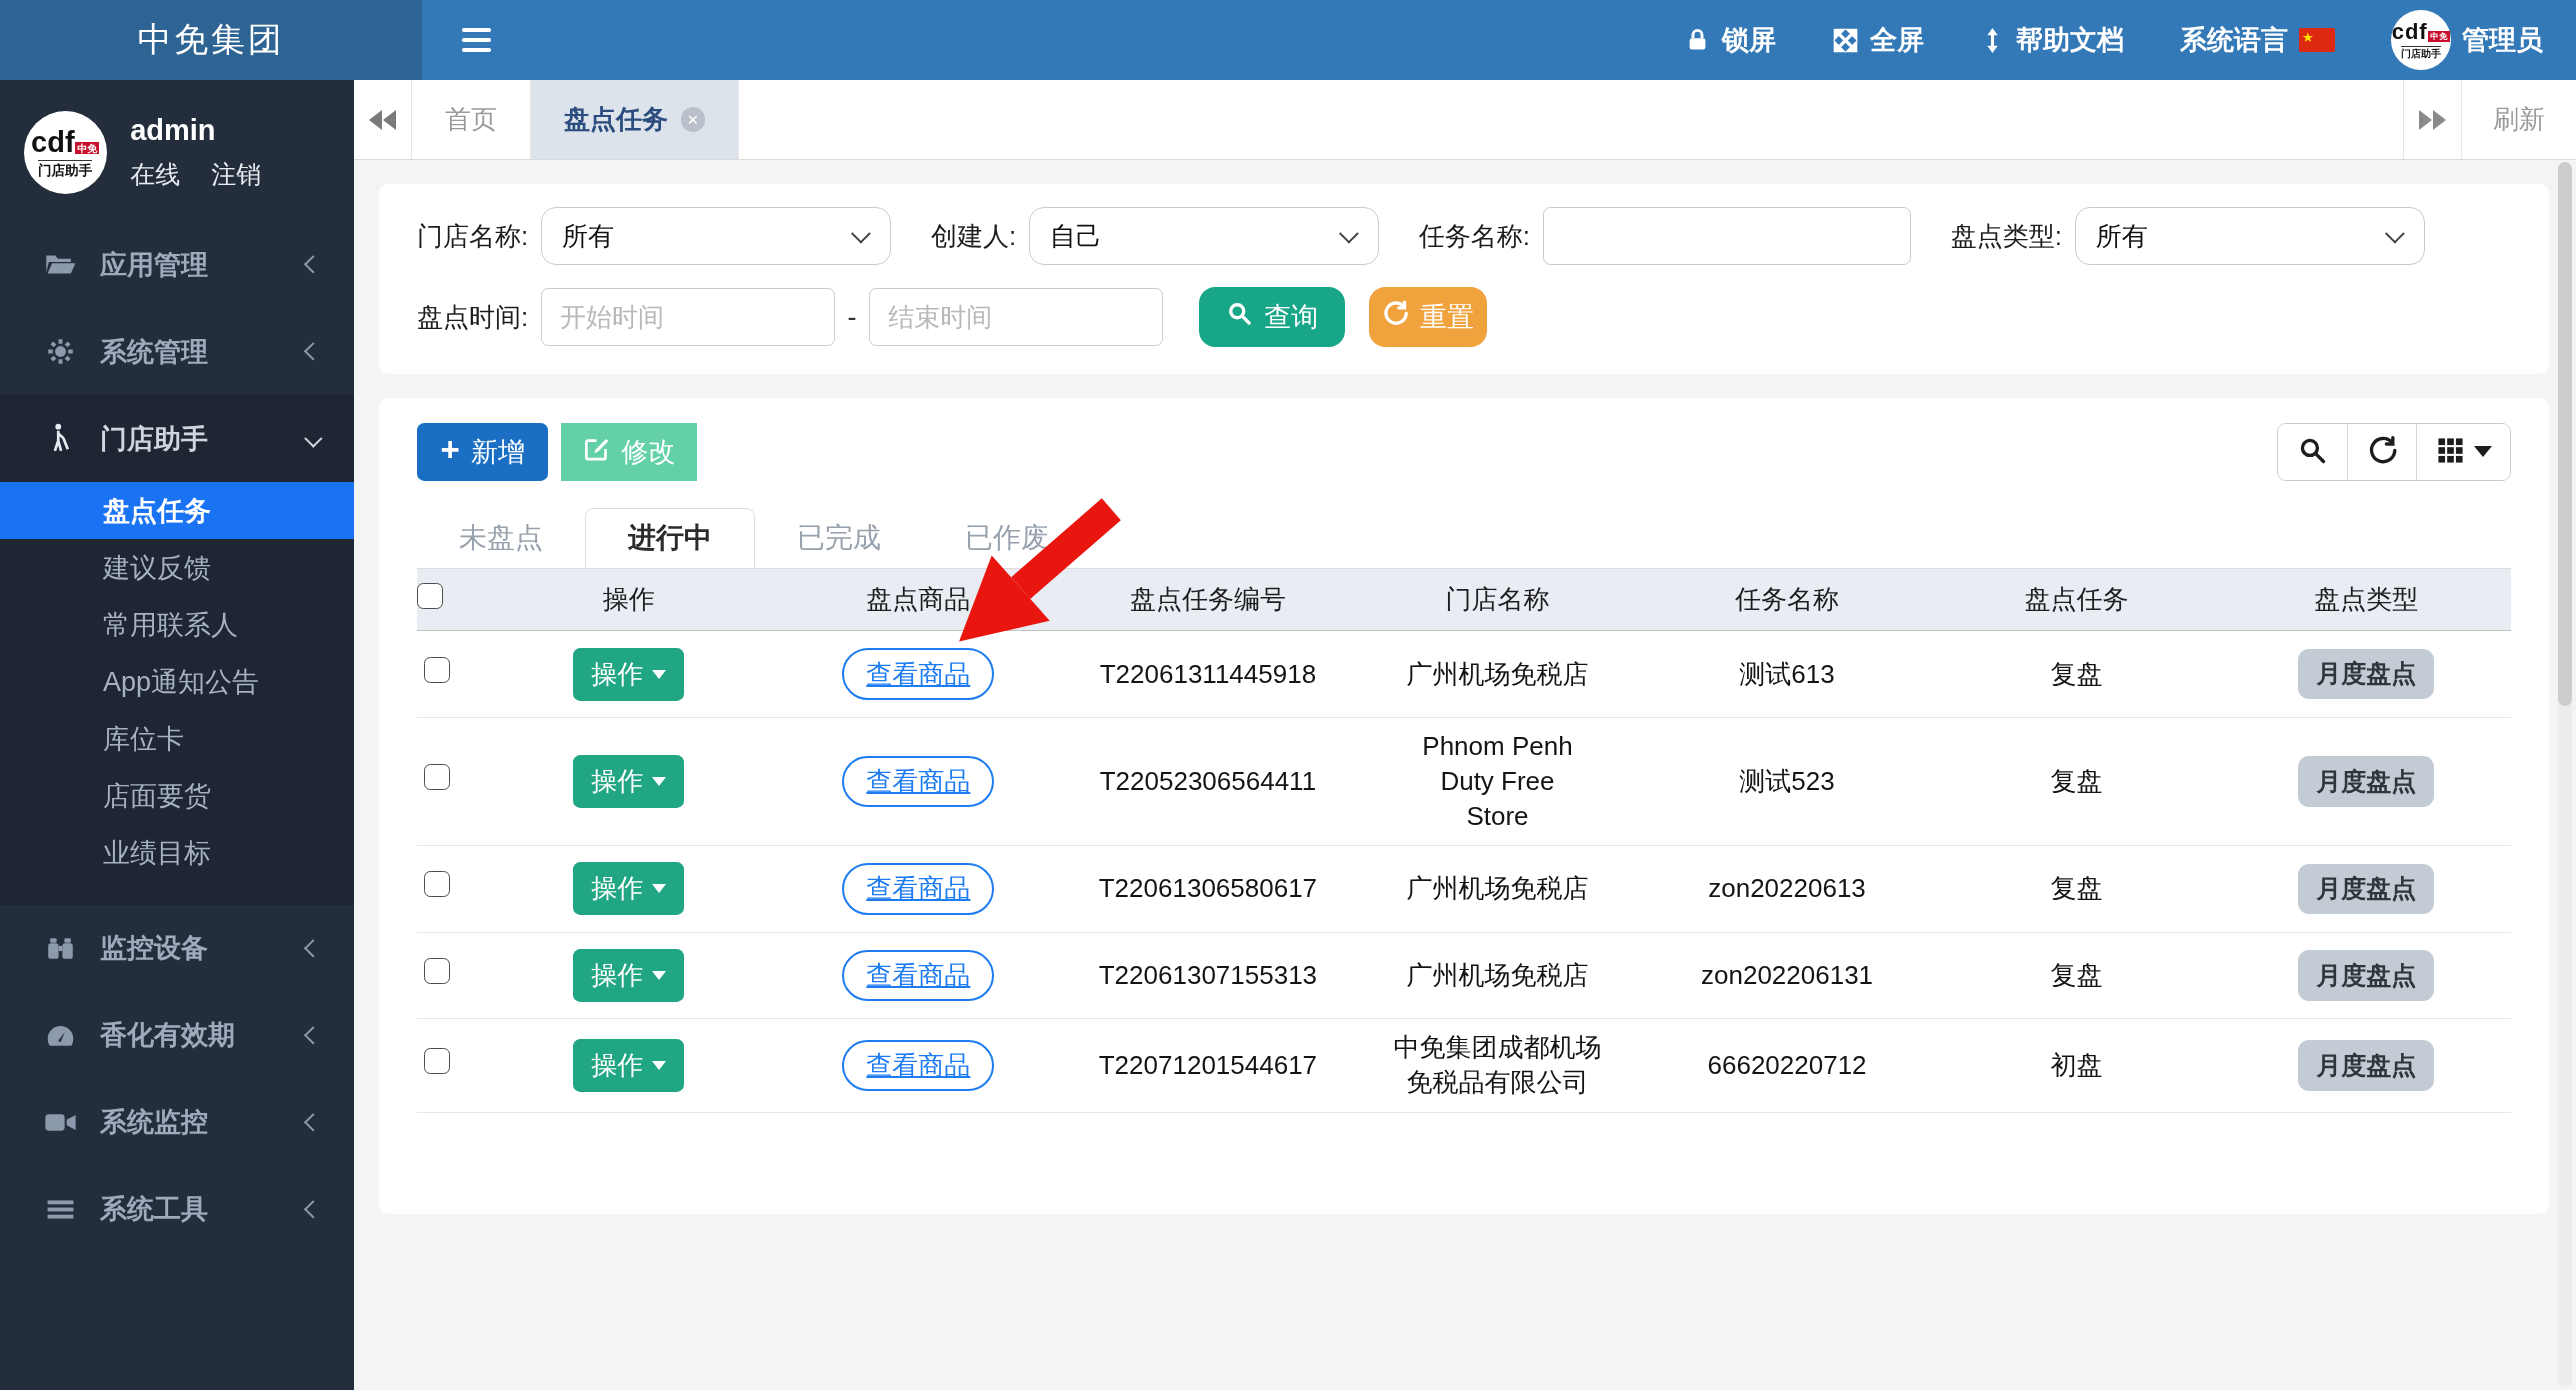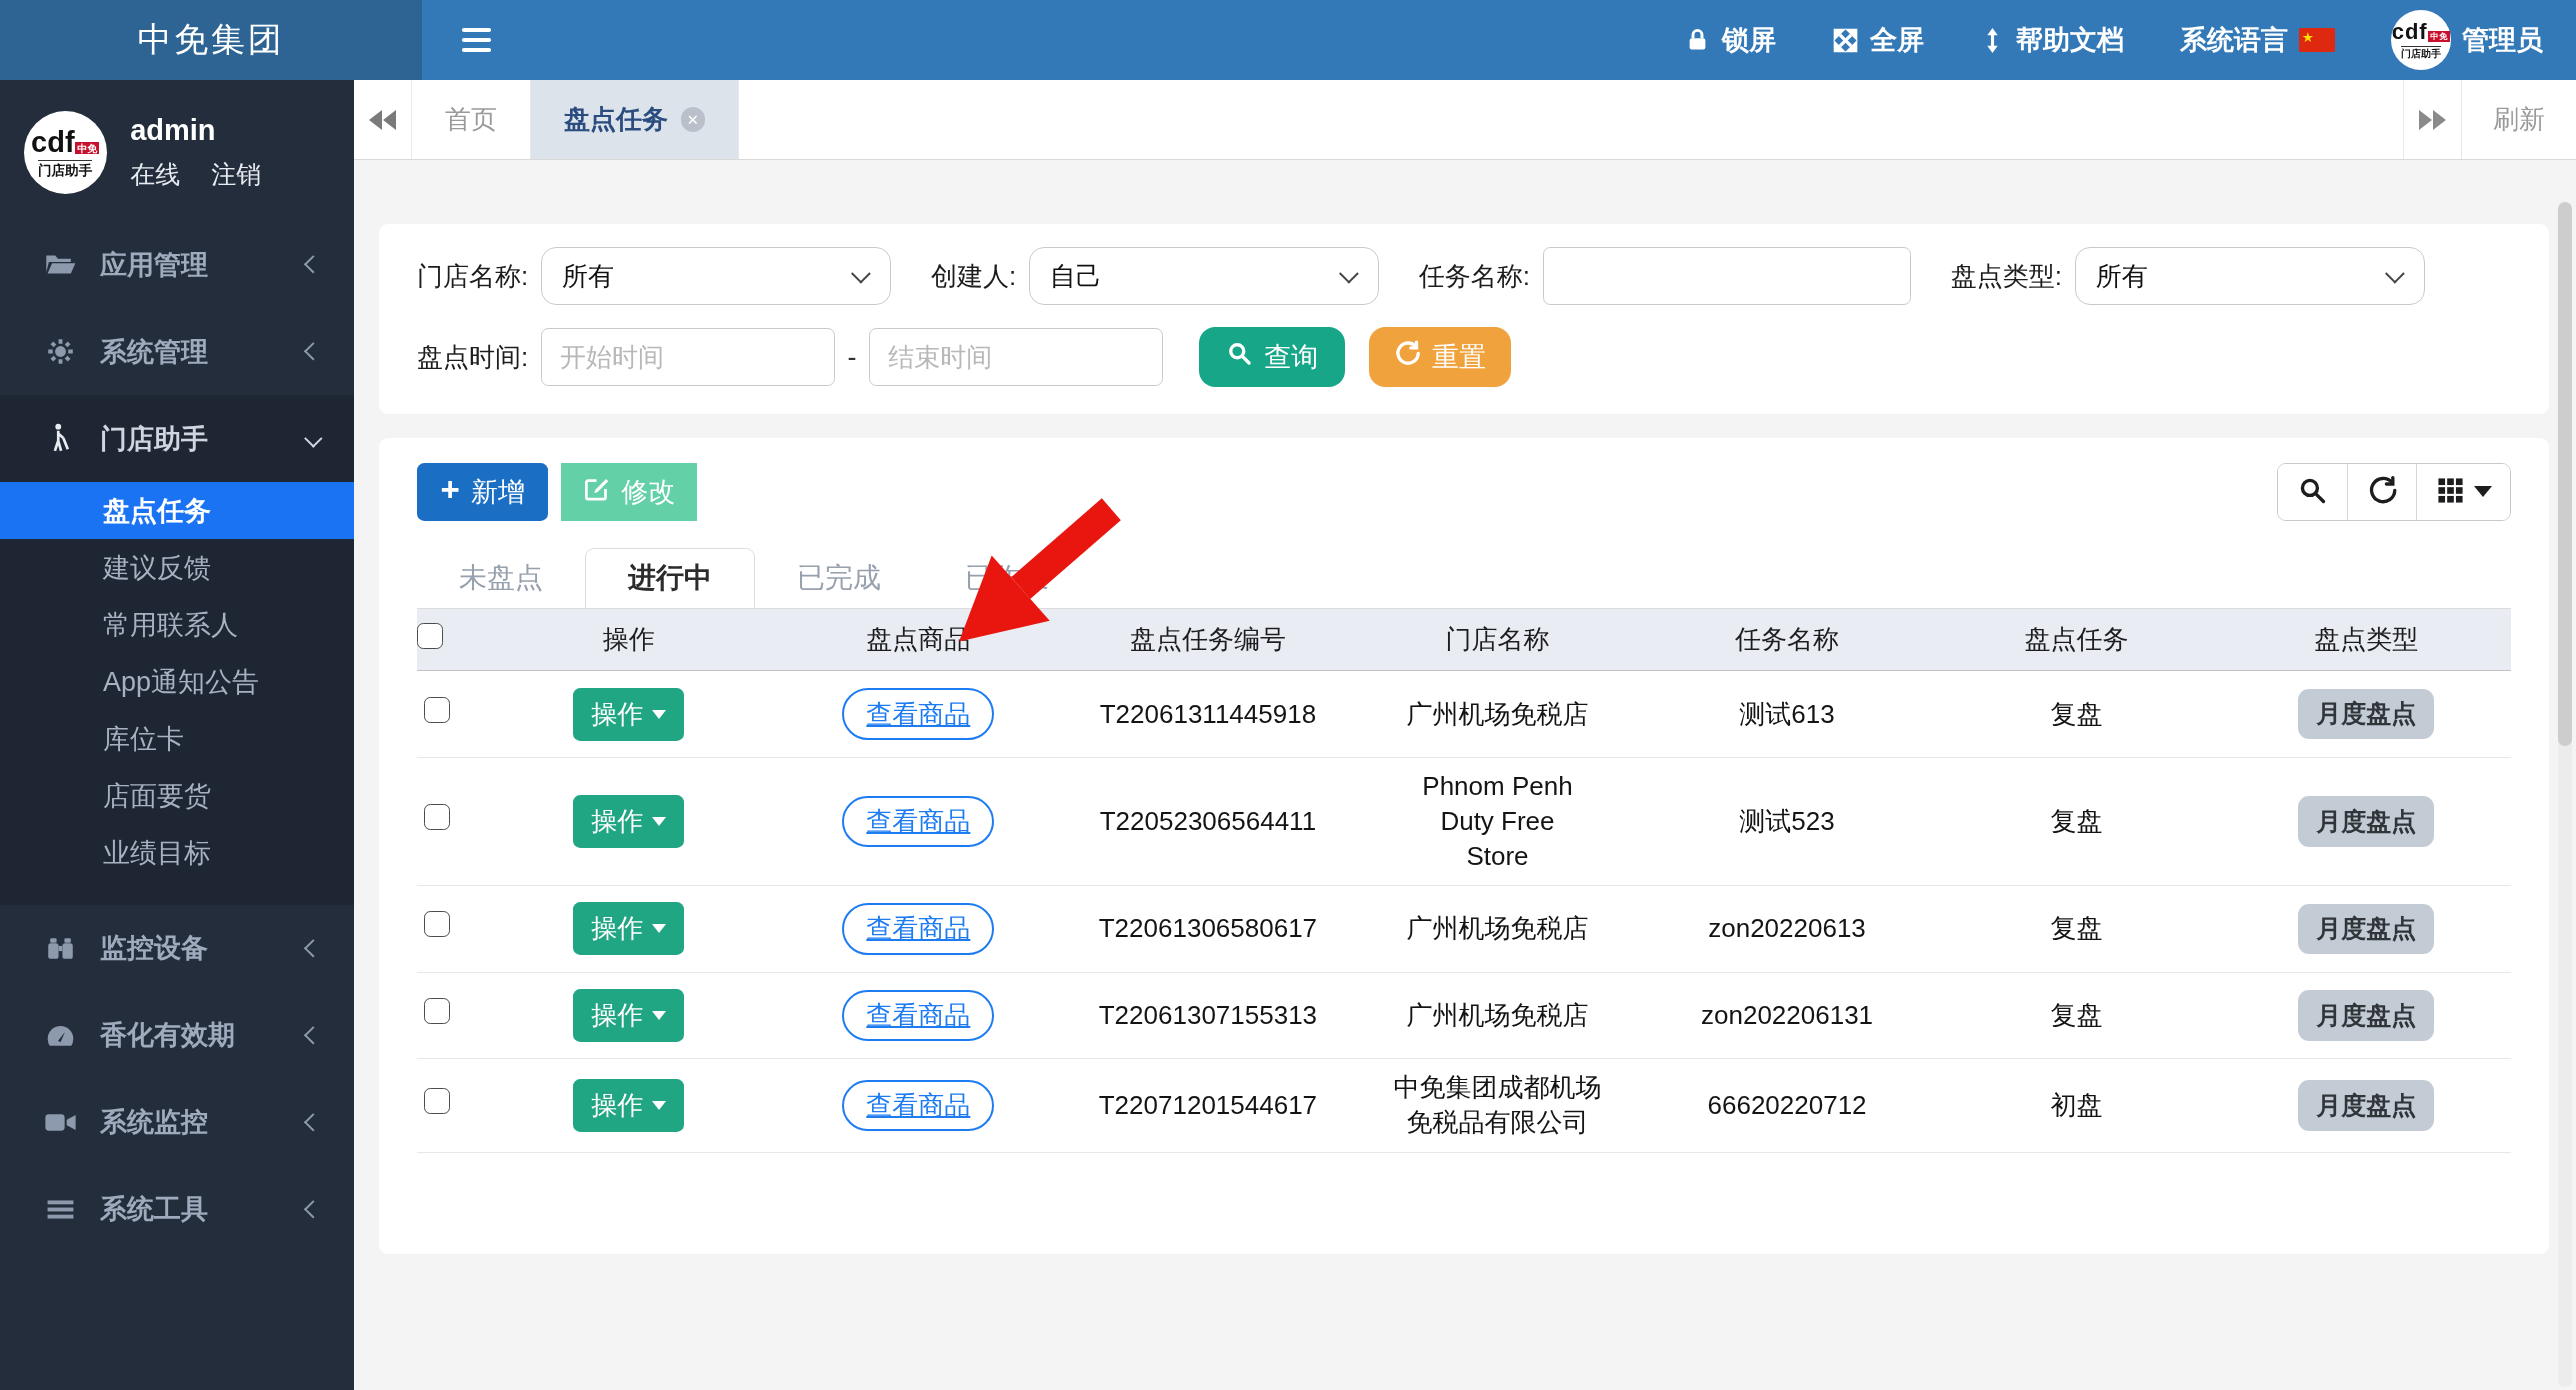--- a/index.html
+++ b/index.html
@@ -42,21 +42,21 @@
   .nav-parent .nlabel { flex:1; margin-left:22px; font-weight:600; color:#9fabbd; }
   .expanded-group { background:#1d2632; padding-bottom:23.6px; }
   .expanded-group .nav-parent .nlabel { color:#cfd6e0; }
   .submenu-item { height:57px; display:flex; align-items:center; padding-left:103px; font-size:27px; color:#a7b1c2; cursor:pointer; }
   .submenu-item.active { background:#1973f2; color:#fff; font-weight:700; }
   .chev { display:inline-block; width:12.7px; height:12.7px; border-right:2.7px solid #8d99ac; border-bottom:2.7px solid #8d99ac; }
   .chev.left { transform:rotate(135deg); }
   .chev.down { transform:rotate(45deg); border-color:#cfd6e0; }
 
   
-  .content { flex:1; display:flex; flex-direction:column; position:relative;gap:40px; }
+  .content { flex:1; display:flex; flex-direction:column; position:relative; }
 
   .tabstrip { height:80px; background:#fff; border-bottom:0.9px solid #d9d9d9; display:flex; align-items:stretch; }
   .ts-btn { width:58px; display:flex; align-items:center; justify-content:center; gap:1.8px; border-right:0.9px solid #e8e8e8; cursor:pointer; }
   .ts-btn.right { border-right:none; border-left:0.9px solid #e8e8e8; }
   .tri { width:0; height:0; border-top:10px solid transparent; border-bottom:10px solid transparent; }
   .tri.l { border-right:13.6px solid #7a7a7a; }
   .tri.r { border-left:13.6px solid #8a8a8a; }
   .ts-tab { display:flex; align-items:center; padding:0 33px; font-size:26px; color:#9a9a9a; border-right:0.9px solid #e8e8e8; cursor:pointer; }
   .ts-tab.active { background:#dde3ea; color:#2b4c7e; font-weight:600; gap:12.7px; }
   .tab-close { width:24.5px; height:24.5px; border-radius:50%; background:#b9c0c9; color:#fff; font-size:14.5px;
@@ -78,21 +78,21 @@
   .sel::after { content:""; position:absolute; right:22px; top:50%; width:11.8px; height:11.8px;
                 border-right:2.3px solid #444; border-bottom:2.3px solid #444; transform:translateY(-68%) rotate(45deg); }
   .f-gap { width:40px; }
   .txt { height:58px; border:0.9px solid #c9c9c9; border-radius:7.3px; font-size:26px; padding:0 18px; color:#111;
          font-family:inherit; outline:none; }
   .txt::placeholder { color:#b8b8b8; }
   .dash { font-size:27px; color:#333; margin:0 12.7px; }
   .btn { display:inline-flex; align-items:center; justify-content:center; gap:11px; border:none; cursor:pointer;
          color:#fff; font-family:inherit; }
   .btn-query { background:#18a689; height:60px; border-radius:16.3px; font-size:27px; font-weight:500; padding:0 27px; margin-left:36px; }
-  .btn-reset { background:#f0a23c; height:60px; border-radius:16.3px; font-size:27px; font-weight:500; padding:0 25px; margin-left:23.6px; }
+  .btn-reset { background:#f0a23c; height:60px; border-radius:16.3px; font-size:27px; font-weight:500; padding:0 13px; margin-left:23.6px; }
 
   .table-card { margin-top:23.6px; flex:1; padding:25px 38px; display:flex; flex-direction:column; min-height:816px; }
   .toolbar { display:flex; align-items:center; }
   .btn-add { background:#1a6fc4; height:58px; border-radius:7.3px; font-size:27px; font-weight:500; padding:0 23.6px; }
   .btn-add .plus { font-size:33px; font-weight:700; line-height:1; margin-top:-3.6px; }
   .btn-edit { background:#63d0a8; height:58px; border-radius:0; font-size:27px; font-weight:500; padding:0 22px; margin-left:12.7px; }
   .icon-group { margin-left:auto; display:flex; border:0.9px solid #c9c9c9; border-radius:9px; height:58px; overflow:hidden; }
   .icon-btn { display:flex; align-items:center; justify-content:center; width:69px; color:#1d1d1f; cursor:pointer; background:#fff; }
   .icon-btn + .icon-btn { border-left:0.9px solid #d6d6d6; }
   .icon-btn.wide { width:94px; gap:9px; }

